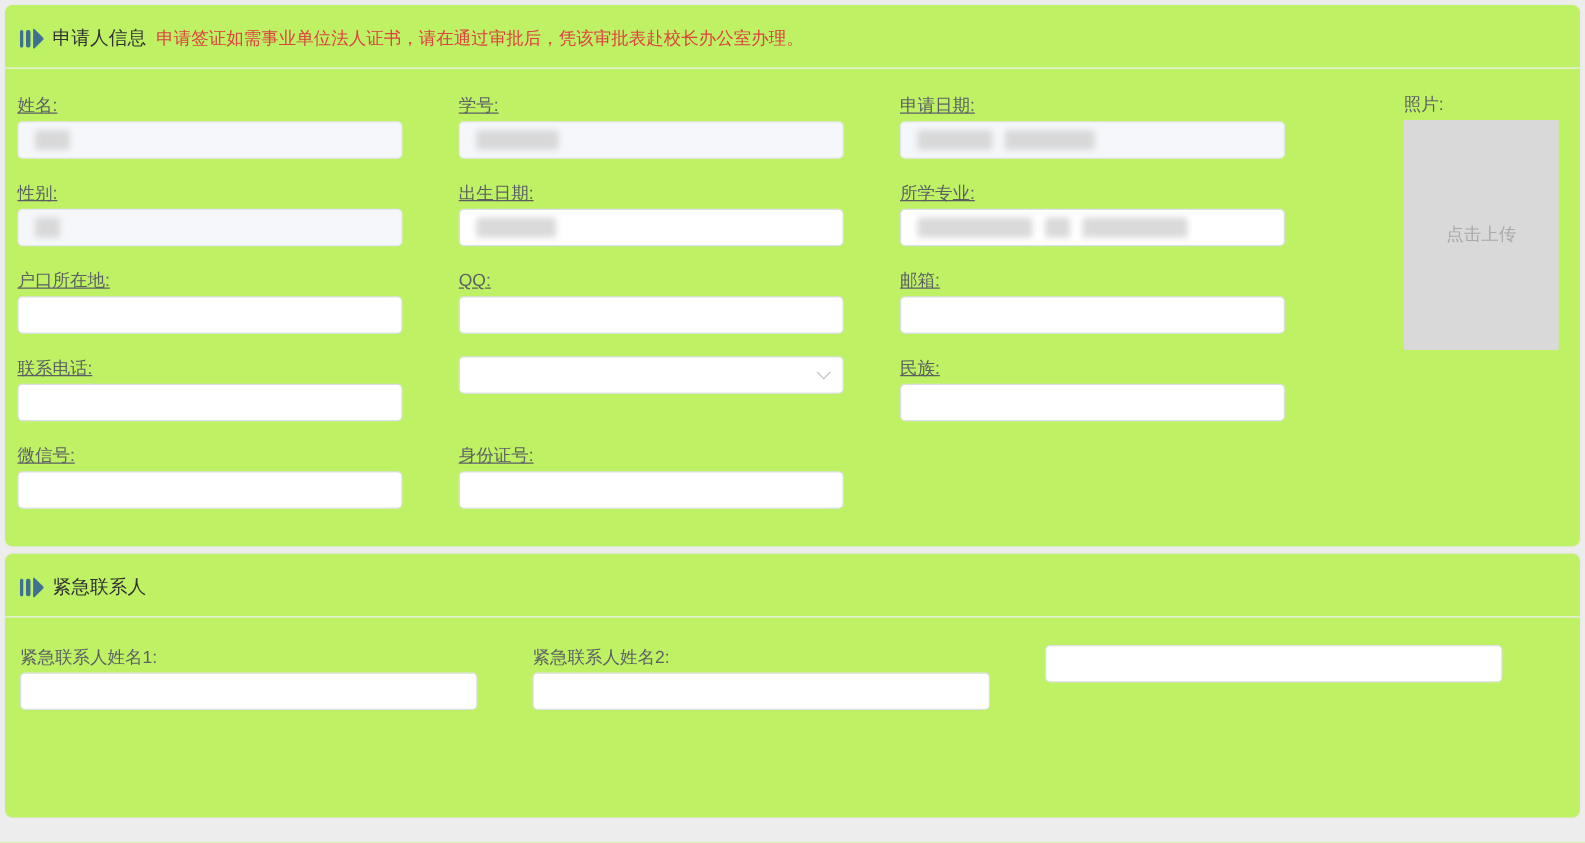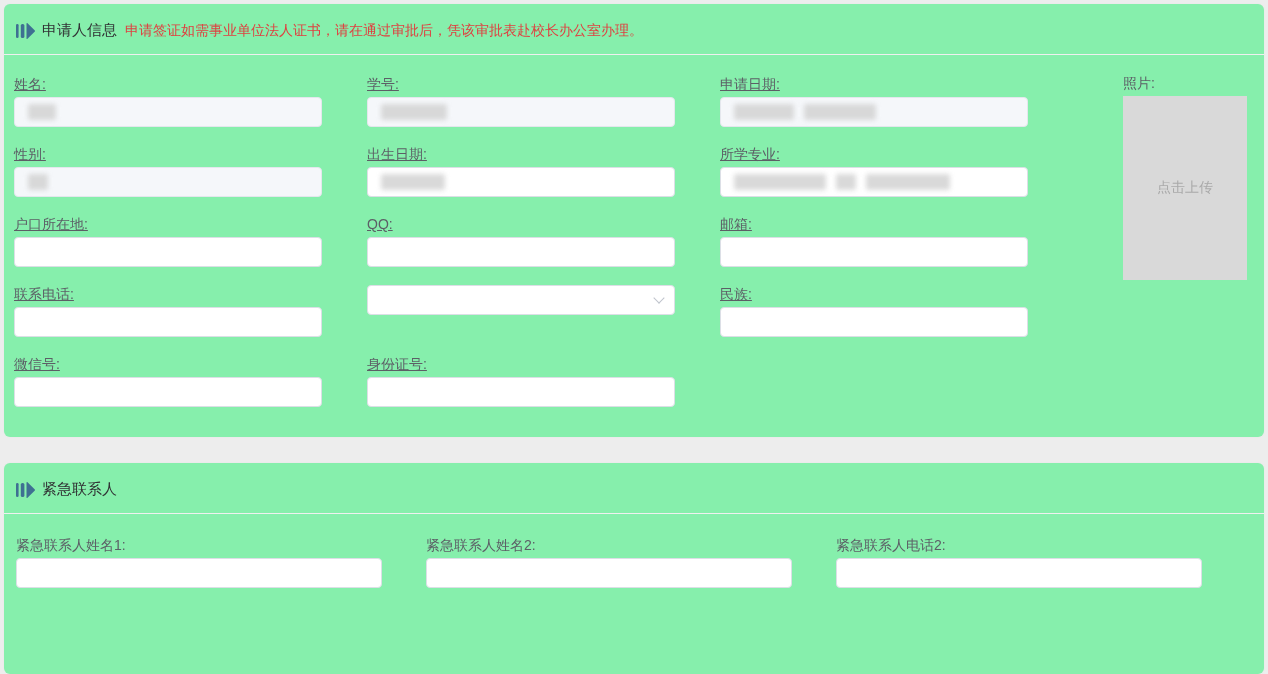--- a/index.html
+++ b/index.html
@@ -3,23 +3,23 @@
 <meta charset="utf-8">
 <style>
   * { box-sizing: border-box; }
   html,body { margin:0; padding:0; }
   body {
     width:1268px; height:674px; overflow:hidden;
     background:#ededed;
     font-family:"Liberation Sans","DejaVu Sans",sans-serif;
     font-size:14px; color:#5c5f66;
   }
-  .card { background:#86efac; border-radius:6px; margin:0 4px; box-shadow:0 0 2px rgba(0,0,0,0.04); }
+  .card { background:#bef264; border-radius:6px; margin:0 4px; box-shadow:0 0 2px rgba(0,0,0,0.04); }
   .card-applicant { margin-top:4px; height:433px; position:relative; }
-  .card-emergency { margin-top:26px; height:211px; }
+  .card-emergency { margin-top:6px; height:211px; }
 
   .section-header { display:flex; align-items:center; padding:17px 12px 14px 12px; border-bottom:1px solid #f0f0f0; }
   .section-icon { display:inline-flex; margin-right:7px; }
   .section-icon svg { display:block; }
   .section-title { color:#303133; font-size:15px; }
   .section-warning { color:#df4040; font-size:14px; margin-left:8px; }
 
   .fields-grid { display:grid; grid-template-columns:repeat(3,308px); column-gap:45px; padding:20px 0 0 10px;text-decoration:underline; }
   .field { margin-bottom:18px; }
   .field-label { font-size:14px; line-height:18px; margin-bottom:4px; color:#5c5f66; }
@@ -190,19 +190,18 @@
         <input class="input" value="" style="">
       </div>
     </div>
     <div class="field">
       <div class="field-label">紧急联系人姓名2:</div>
       <div class="control">
         <input class="input" value="" style="">
       </div>
     </div>
     <div class="field">
-      <div class="field-label">紧急联系人电话2:</div>
       <div class="control">
         <input class="input" value="" style="">
       </div>
     </div>
   </div>
 </div>
 
 </body></html>

